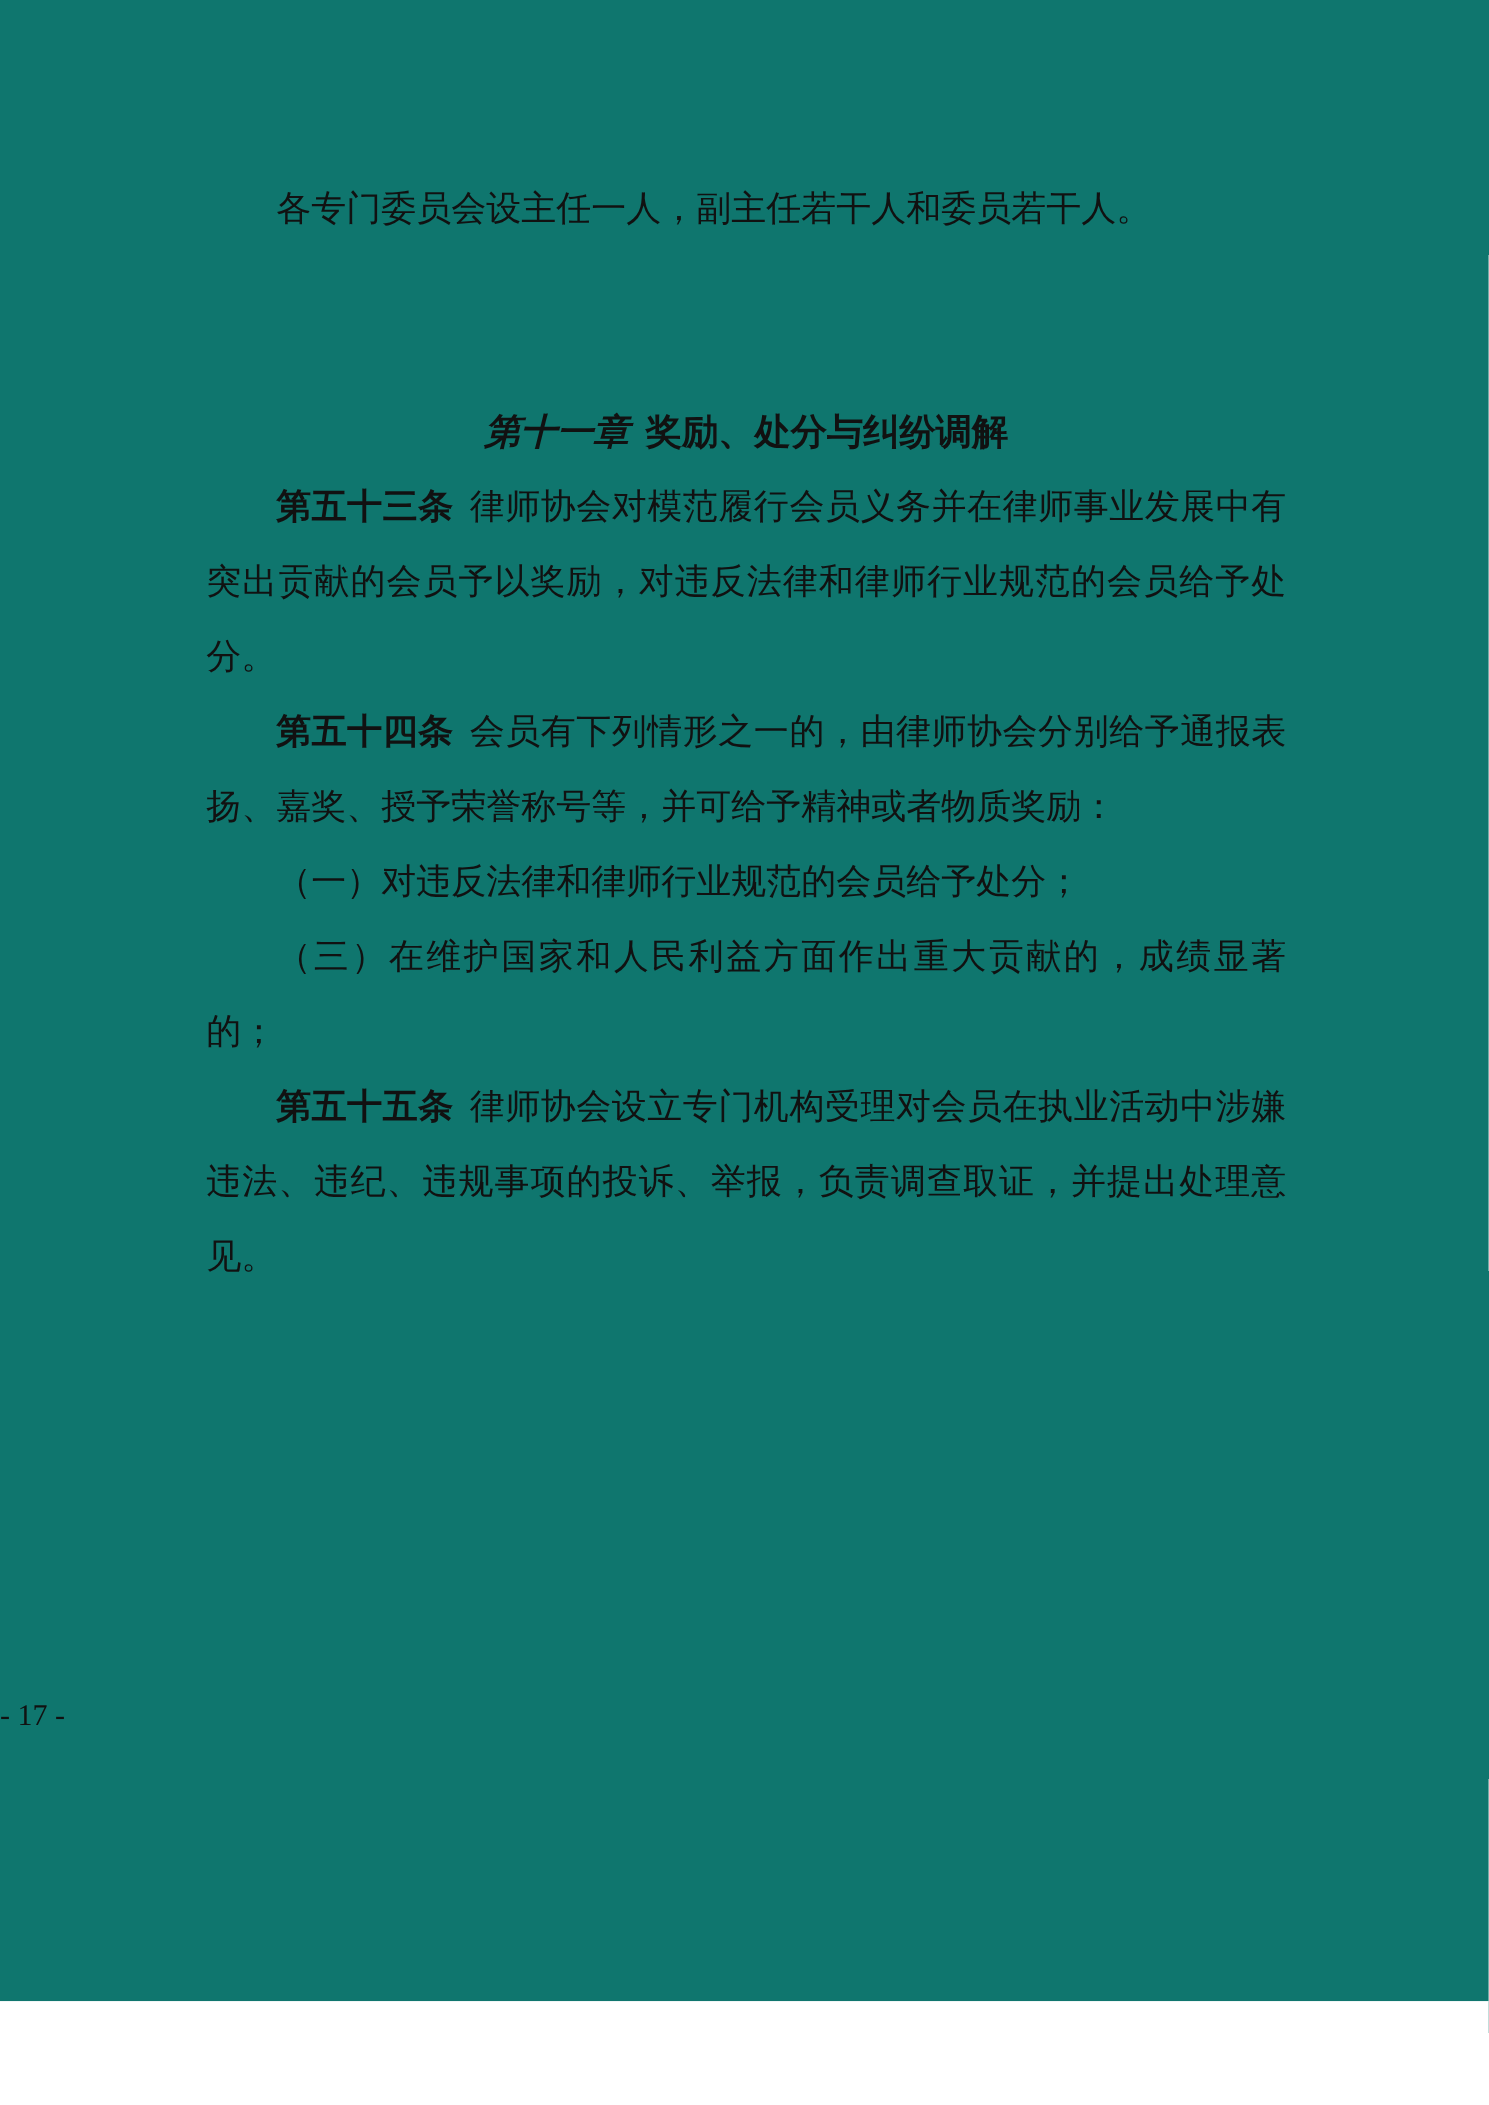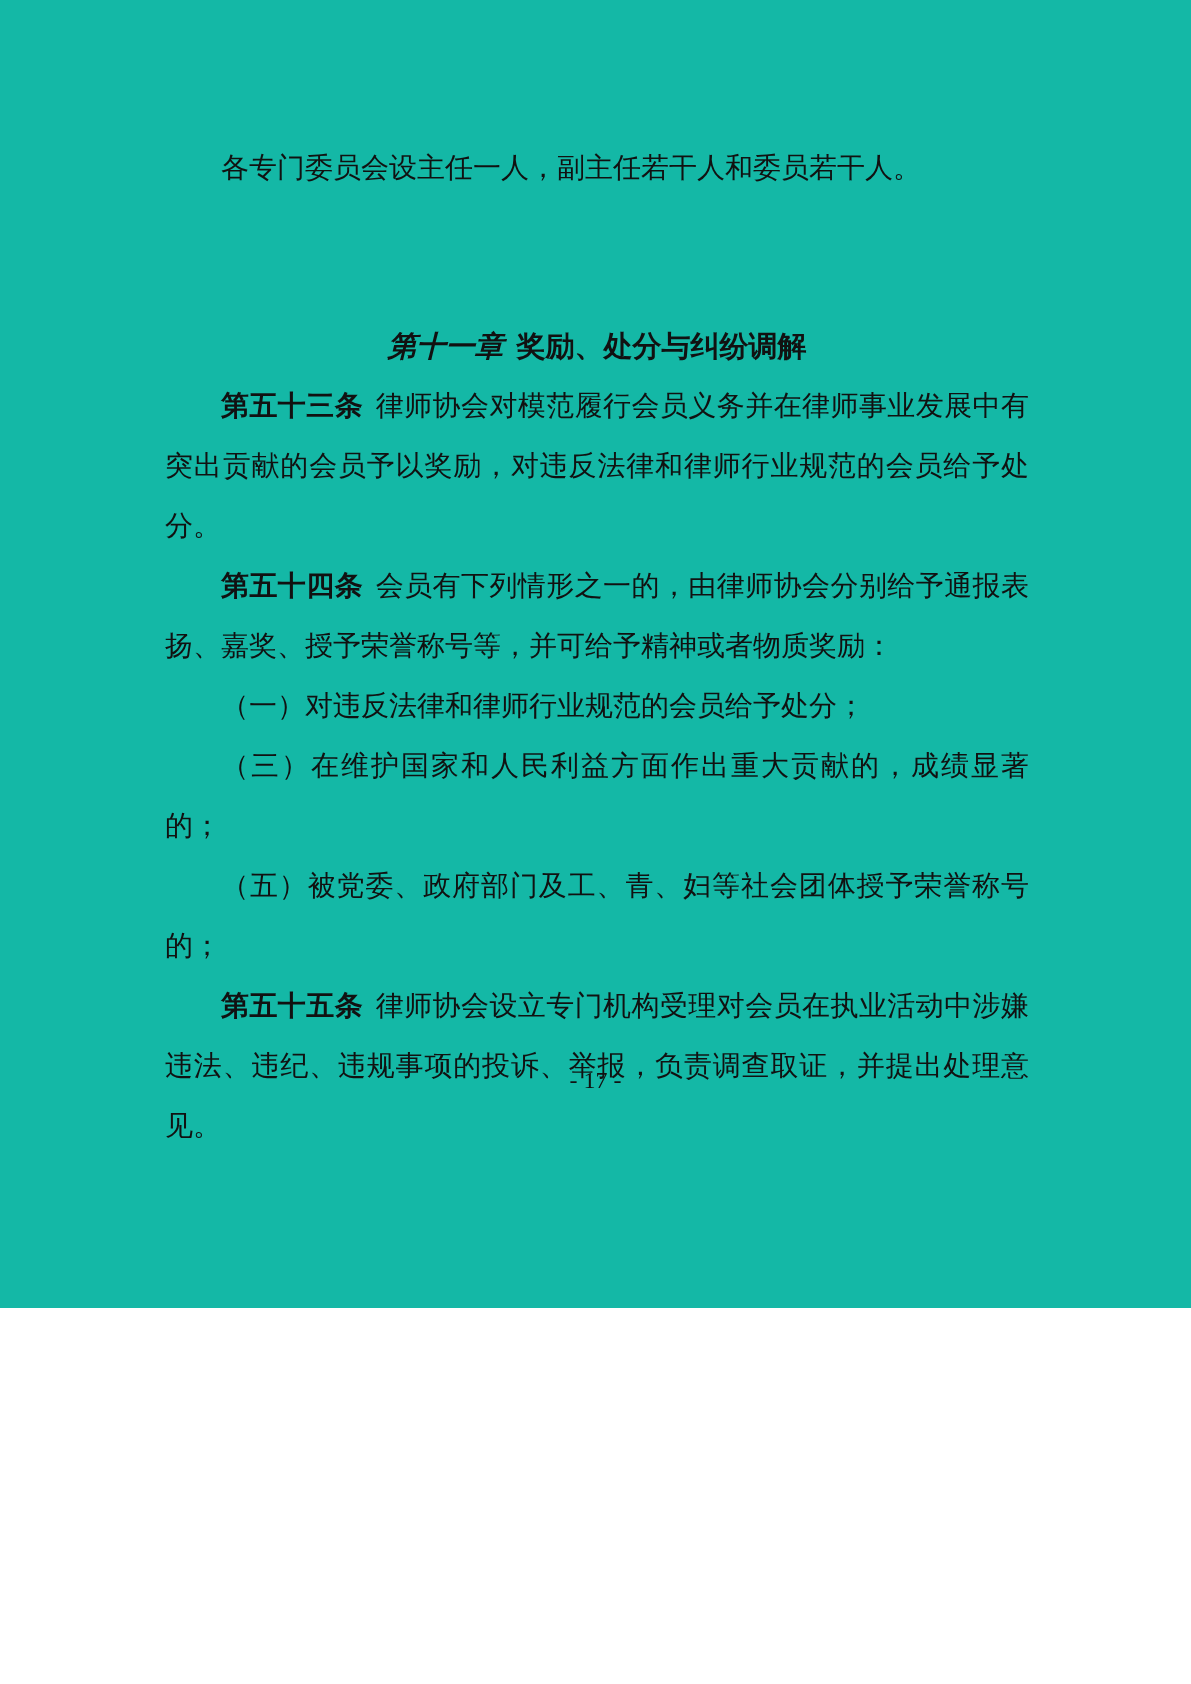--- a/index.html
+++ b/index.html
@@ -3,23 +3,23 @@
 <meta charset="utf-8">
 <style>
   html, body {
     margin: 0;
     padding: 0;
     background: #ffffff;
   }
   .page {
     position: relative;
     width: 1191px;
-    height: 1308px;
+    height: 1601px;
     margin: 0 auto;
-    background: #14b8a6;
+    background: #0f766e;
     color: #111111;
     font-family: "Liberation Serif", "DejaVu Serif", serif;
     overflow: hidden;
     box-sizing: border-box;
   }
   .content {
     position: absolute;
     top: 138px;
     left: 165px;
     right: 162px;
@@ -46,21 +46,20 @@
   }
   .article-number {
     font-weight: bold;
     padding-right: 0.45em;
   }
   .footer {
     position: absolute;
     left: 0;
     right: 0;
     bottom: 212px;
-    text-align: center;
     font-size: 24px;
     line-height: 32px;
     color: #111111;
   }
 </style>
 </head>
 <body>
 
 <div class="page">
   <div class="content">
@@ -72,21 +71,20 @@
     <p><span class="article-number">第五十三条</span><span>律师协会对模范履行会员义务并在律师事业发展中有突出贡献的会员予以奖励，对违反法律和律师行业规范的会员给予处分。</span></p>
 
     <p><span class="article-number">第五十四条</span><span>会员有下列情形之一的，由律师协会分别给予通报表扬、嘉奖、授予荣誉称号等，并可给予精神或者物质奖励：</span></p>
 
     <p>（一）对违反法律和律师行业规范的会员给予处分；</p>
 
 
     <p>（三）在维护国家和人民利益方面作出重大贡献的，成绩显著的；</p>
 
 
-    <p>（五）被党委、政府部门及工、青、妇等社会团体授予荣誉称号的；</p>
 
 
     <p><span class="article-number">第五十五条</span><span>律师协会设立专门机构受理对会员在执业活动中涉嫌违法、违纪、违规事项的投诉、举报，负责调查取证，并提出处理意见。</span></p>
 
   </div>
 
   <div class="footer">- 17 -</div>
 </div>
 
 </body></html>

